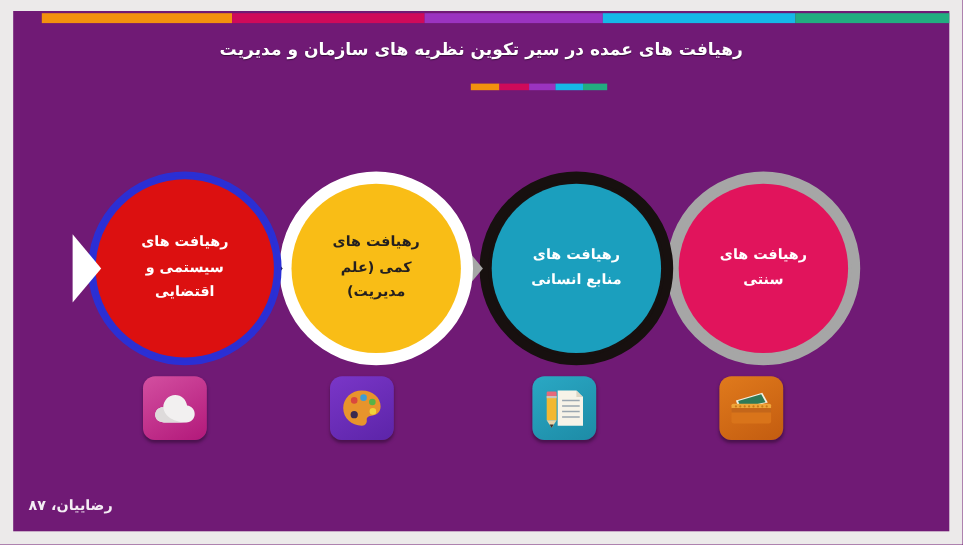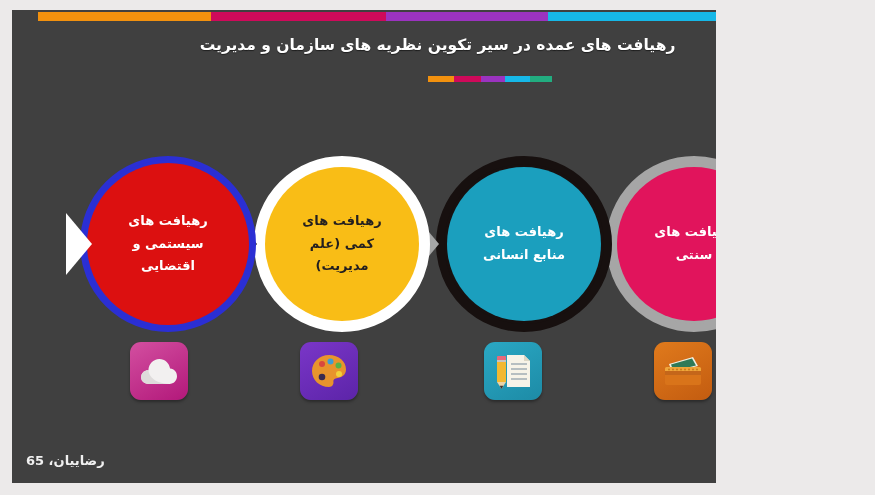--- a/index.html
+++ b/index.html
@@ -5,22 +5,22 @@
   html,body{margin:0;padding:0;}
   body{
     width:875px;height:495px;
     background:#eceaea;
     font-family:"DejaVu Sans","Liberation Sans",sans-serif;
     overflow:hidden;
   }
   #slide{
     position:absolute;
     left:12px;top:10px;
-    width:704px;height:473px;
-    background:#404040;
+    width:851px;height:473px;
+    background:#701a75;
     overflow:hidden;
   }
 
   
   #topbar{
     position:absolute;left:26px;top:2px;
     width:850px;height:9px;
     display:flex;
   }
   #topbar span{display:block;height:100%;}
@@ -251,15 +251,15 @@
         <circle cx="22" cy="14.5" r="1"></circle>
           <circle cx="26" cy="14.5" r="1"></circle>
         <circle cx="30" cy="14.5" r="1"></circle>
           <circle cx="34" cy="14.5" r="1"></circle>
       </g>
       <rect x="2" y="16" width="36" height="14" rx="2" fill="#d9741a"></rect>
       <rect x="2" y="16" width="36" height="4" fill="#c4661a"></rect>
     </svg>
   </div>
 
-  <div id="credit">رضاییان، 65</div>
+  <div id="credit">رضاییان، ۸۷</div>
 
 </div>
 
 </body></html>

